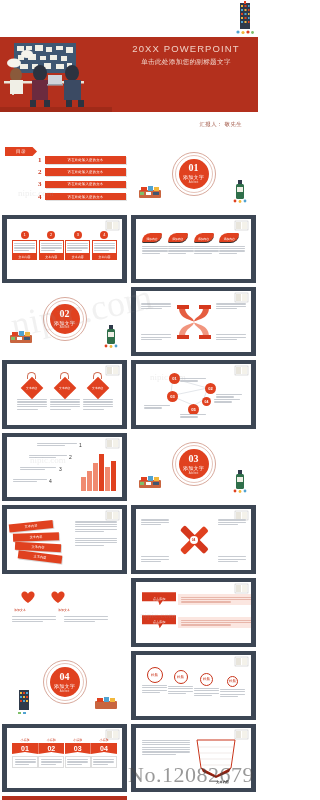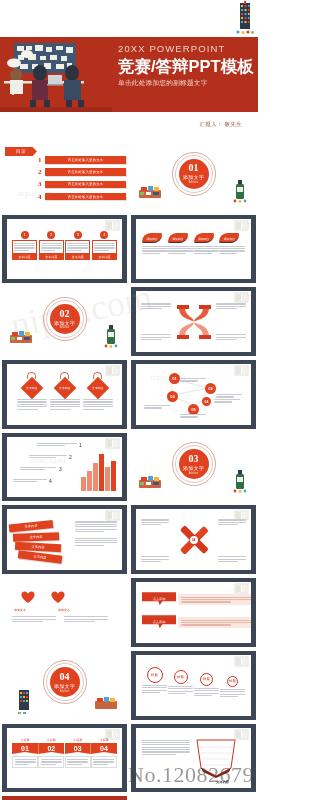--- a/index.html
+++ b/index.html
@@ -1,20 +1,20 @@
 <!DOCTYPE html>
 <html><head>
 <meta charset="utf-8">
 <style>
   * { box-sizing: border-box; margin:0; padding:0; }
   html,body { width:258px; height:800px; background:#ffffff; font-family:"Liberation Sans", sans-serif; }
   #page { position:relative; width:258px; height:800px; background:#fff; overflow:hidden; }
 
   
-  .hero { position:relative; width:294px; height:140px; background:#fff; }
+  .hero { position:relative; width:294px; height:140px; background:#fff;text-align:center; }
   .hero-top { position:relative; height:37px; background:#fff; }
   .bldg { position:absolute; right:38px; top:1px; width:22px; height:34px; }
   .hero-band { position:relative; height:75px; background:#b3301d; overflow:hidden; }
   .hero-band .illus { position:absolute; left:0; top:0; width:112px; height:75px; }
   .hero-txt { position:absolute; left:118px; top:6px; width:136px; color:#fff; }
   .hero-sub { font-size:9.5px; letter-spacing:1.1px; color:#f0cfc4; line-height:12px; }
   .hero-title { font-size:16.5px; font-weight:bold; line-height:20px; letter-spacing:0px; color:#fff; margin-top:1px;}
   .hero-desc { font-size:6.6px; color:#f3d8cf; letter-spacing:.3px; margin-top:3px; }
   .hero-foot { height:28px; background:#fff; position:relative; }
   .hero-author { position:absolute; right:52px; top:9px; font-size:5.4px; color:#9a4a38; letter-spacing:.4px;}
@@ -204,21 +204,20 @@
         <ellipse cx="27" cy="17" rx="6" ry="4" fill="#f6f4ec"></ellipse>
         <rect x="30" y="63" width="6" height="8" fill="#2c3340"></rect>
         <rect x="44" y="63" width="6" height="8" fill="#2c3340"></rect>
         <rect x="66" y="63" width="6" height="8" fill="#2c3340"></rect>
         <rect x="78" y="63" width="6" height="8" fill="#2c3340"></rect>
         <rect x="0" y="70" width="112" height="5" fill="#a02a18"></rect>
       </svg>
 
       <div class="hero-txt">
         <div class="hero-sub">20XX POWERPOINT</div>
-        <div class="hero-title">竞赛/答辩PPT模板</div>
         <div class="hero-desc">单击此处添加您的副标题文字</div>
       </div>
     </div>
 
     <div class="hero-foot">
       <div class="hero-author">汇报人：  敬先生</div>
     </div>
   </div>
 
   <div class="grid">

